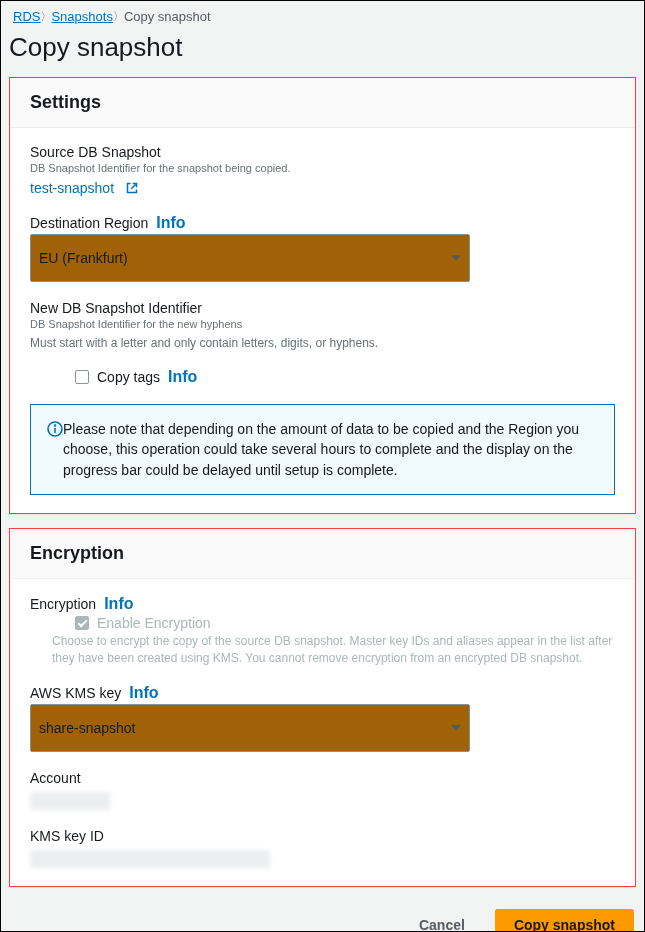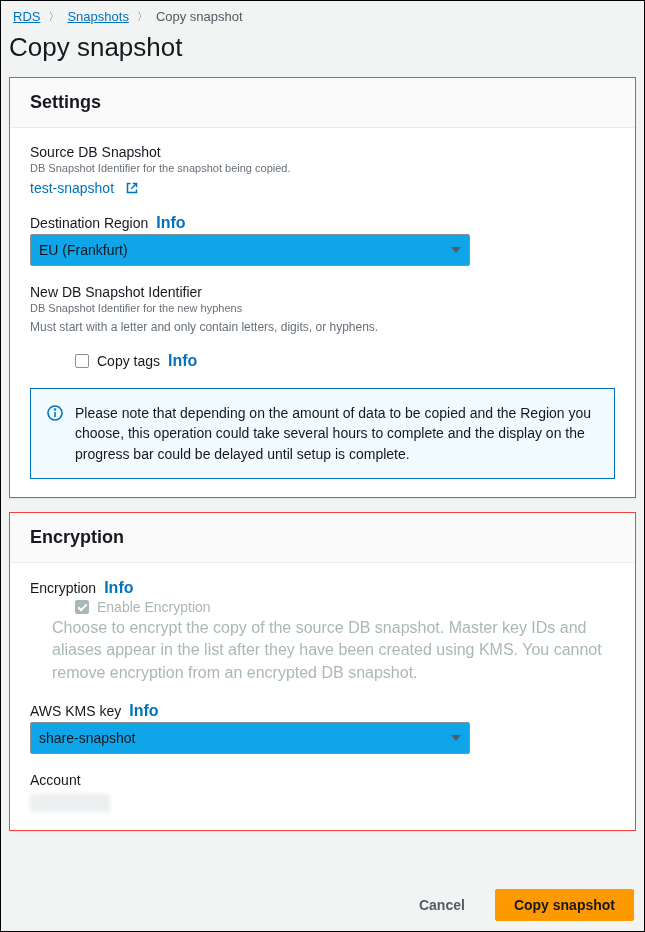--- a/index.html
+++ b/index.html
@@ -18,21 +18,20 @@
     padding: 8px 4px 4px 4px;
     height: 100%;
     display: flex;
     flex-direction: column;
   }
   .breadcrumb {
     font-size: 13px;
     padding: 0 8px 4px 8px;
     display: flex;
     align-items: center;
-    gap: 8px;
   }
   .breadcrumb a { color: #0073bb; text-decoration: underline; }
   .breadcrumb .sep { color: #687078; font-size: 11px; }
   .breadcrumb .current { color: #545b64; }
   h1.page-title {
     font-size: 26px;
     font-weight: 400;
     padding: 4px 8px 14px 0;
     margin-left: 4px;
   }
@@ -79,26 +78,26 @@
     color: #0073bb;
     font-size: 14px;
     display: inline-flex;
     align-items: center;
     gap: 12px;
     cursor: pointer;
   }
   .ext-icon { width: 12px; height: 12px; }
   .select, .text-input {
     width: 440px;
-    height: 32px;
+    height: 48px;
     border: 1px solid #879196;
     border-radius: 2px;
     padding: 4px 8px;
     font-size: 14px;
-    background: #0ea5e9;
+    background: #a16207;
   }
   .select {
     display: flex;
     align-items: center;
     justify-content: space-between;
     cursor: pointer;
   }
   .caret {
     width: 0; height: 0;
     border-left: 5px solid transparent;
@@ -138,33 +137,32 @@
     border: solid #fff;
     border-width: 0 2px 2px 0;
     transform: rotate(45deg);
   }
   .checkbox.disabled { cursor: default; }
   .alert {
     border: 1px solid #0073bb;
     background: #f1faff;
     padding: 14px 16px;
     display: flex;
-    gap: 12px;
     font-size: 14px;
     line-height: 1.45;
     color: #16191f;
   }
   .alert-icon {
     width: 16px; height: 16px;
     flex-shrink: 0;
     margin-top: 2px;
   }
   .disabled-text { color: #aab7b8; }
   .disabled-desc {
-    font-size: 16px;
+    font-size: 12px;
     color: #aab7b8;
     line-height: 1.4;
     margin-top: 2px;
     padding-left: 22px;
   }
   .blurred {
     width: 80px; height: 18px;
     background: #eceeef;
     border-radius: 2px;
     margin-top: 6px;
@@ -295,20 +293,24 @@
           <span>share-snapshot</span>
           <span class="caret"></span>
         </div>
       </div>
 
       <div class="field">
         <div class="field-label">Account</div>
         <div class="blurred"></div>
       </div>
 
+      <div class="field">
+        <div class="field-label">KMS key ID</div>
+        <div class="blurred wide"></div>
+      </div>
 
     </div>
   </div>
 
   <div class="footer">
     <button class="btn btn-link">Cancel</button>
     <button class="btn btn-primary">Copy snapshot</button>
   </div>
 
 </div>

